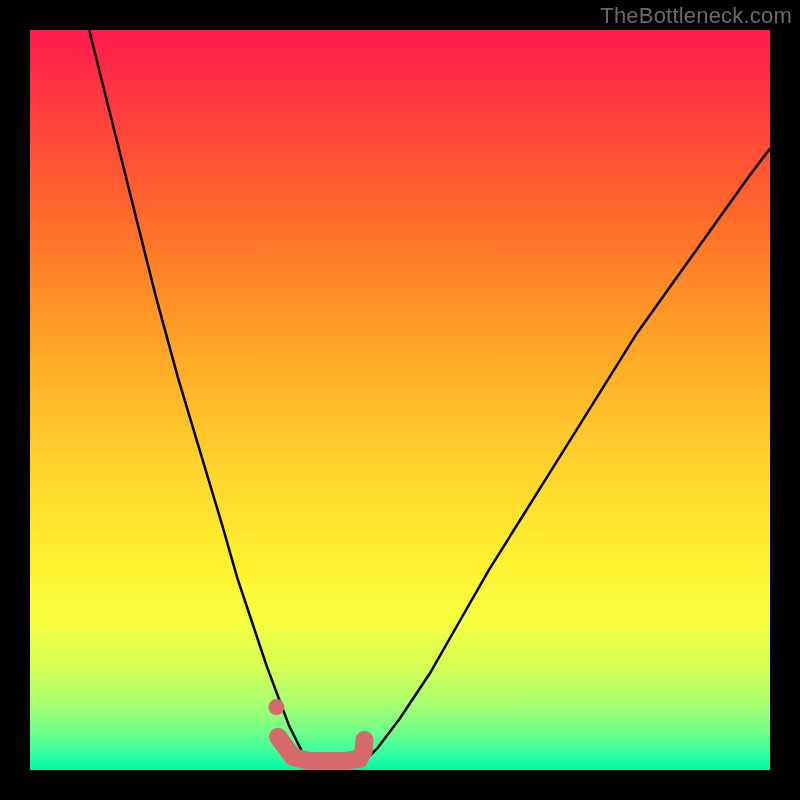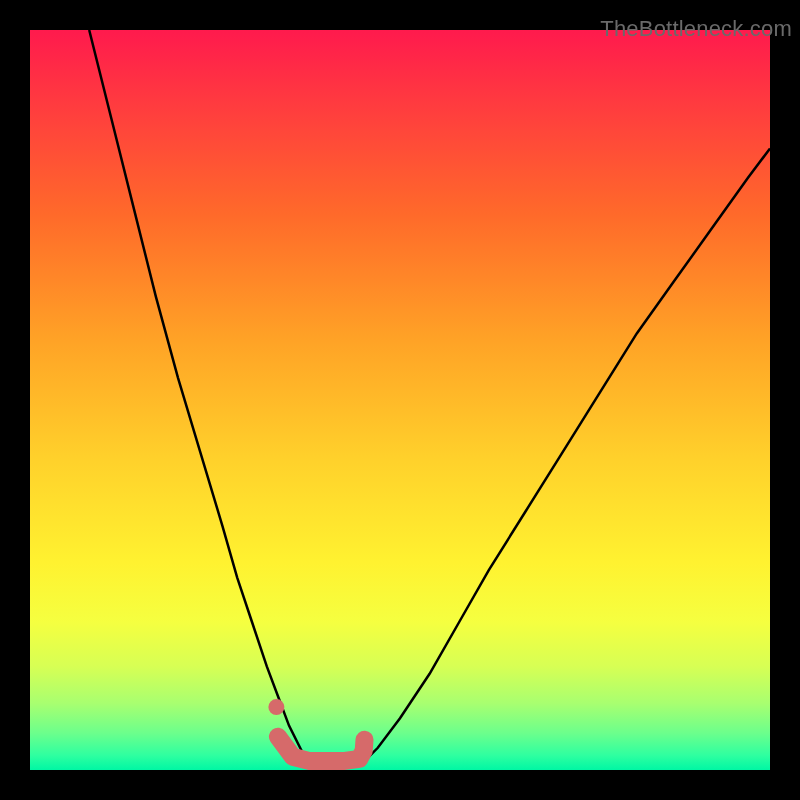--- a/index.html
+++ b/index.html
@@ -43,21 +43,21 @@
   svg.curves {
     position: absolute;
     left: 0;
     top: 0;
     width: 740px;
     height: 740px;
     overflow: visible;
   }
   .watermark {
     position: absolute;
-    top: 16px;
+    top: 3px;
     right: 8px;
     color: #6a6a6a;
     font-size: 22px;
     font-weight: 500;
     letter-spacing: 0.2px;
     font-family: Arial, Helvetica, sans-serif;
   }
 </style>
 </head>
 <body>

